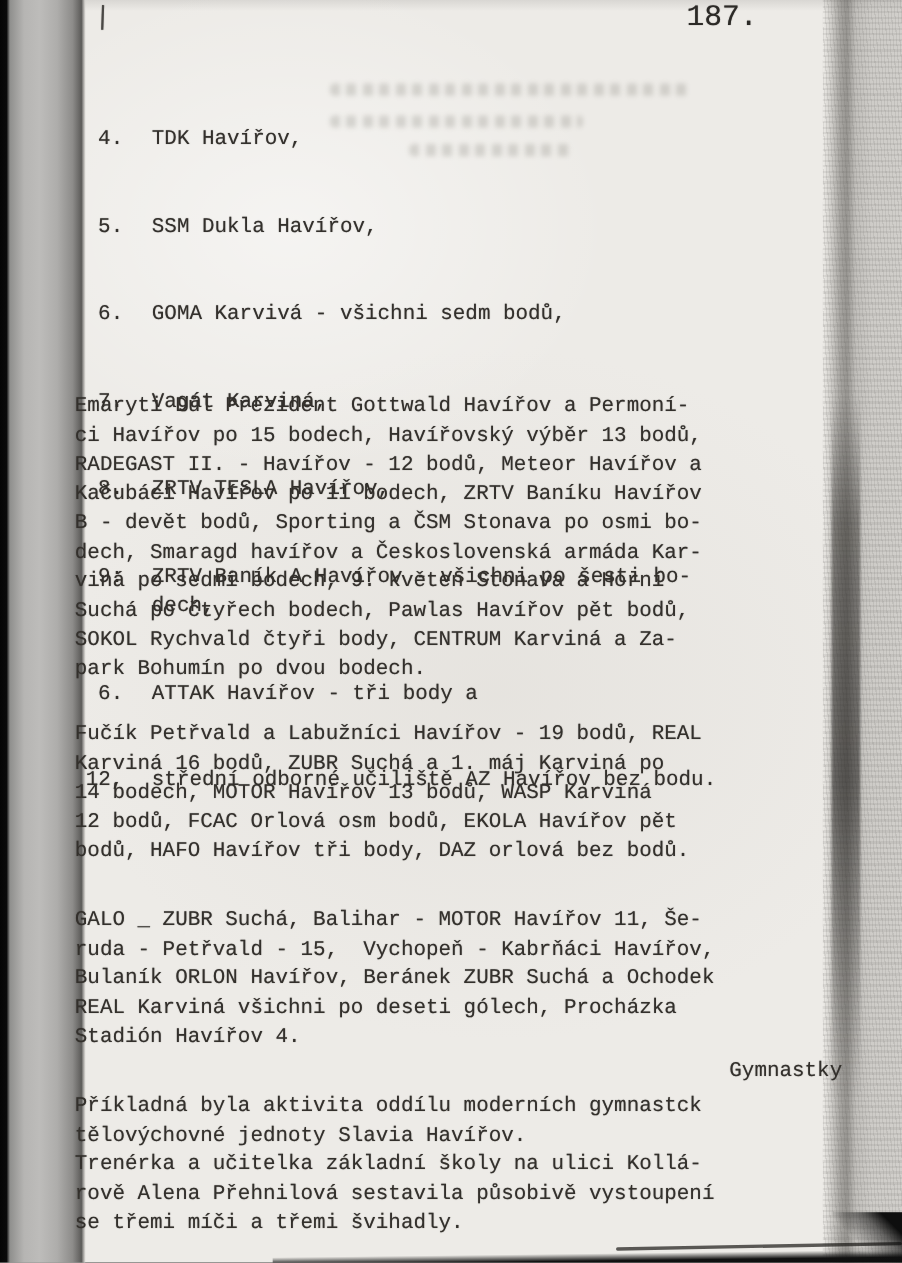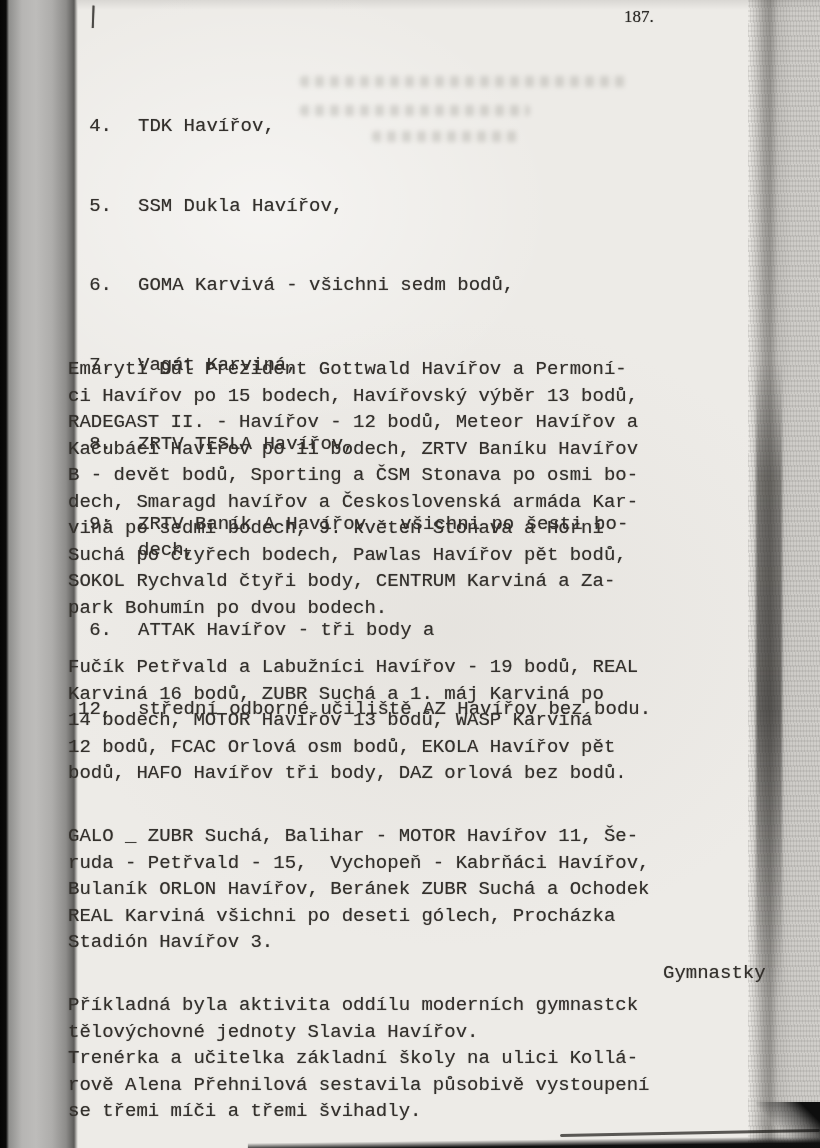--- a/index.html
+++ b/index.html
@@ -59,21 +59,21 @@
     background: repeating-linear-gradient(90deg, rgba(122,120,110,0.55) 0 9px, rgba(122,120,110,0) 9px 15px);
     filter: blur(2.4px); opacity: 0.45;
   }
   .g1 { left: 300px; top: 76px;  width: 330px; }
   .g2 { left: 300px; top: 105px; width: 230px; }
   .g3 { left: 372px; top: 131px; width: 150px; }
 
   
   .typed { font-size: 19px; line-height: 26.5px; white-space: pre; text-shadow: 0 0 1px rgba(51,48,44,0.55); }
   .corner-mark { position: absolute; left: 86px; top: 4px; font-size: 24px; color: #4a4845; transform: rotate(2deg); }
-  .page-number { position: absolute; left: 624px; top: 4px; font-size: 17px; line-height: 26px; color: #2c2a27; text-shadow: 0 0 1px rgba(44,42,39,0.6); font-family: Liberation Serif, serif; }
+  .page-number { position: absolute; left: 624px; top: 4px; font-size: 27px; line-height: 26px; color: #2c2a27; text-shadow: 0 0 1px rgba(44,42,39,0.6); font-family: Liberation Mono, monospace; }
 
   .list { position: absolute; left: 78px; top: 60px; margin: 0; padding: 0; list-style: none; }
   .list .row { display: flex; }
   .list .num { width: 34px; text-align: right; flex: 0 0 auto; }
   .list .txt { margin-left: 26px; }
 
   .heading {
     position: absolute; left: 68px; margin: 0; font-weight: normal;
     font-size: 19px; line-height: 24px; white-space: pre;
     border-bottom: 3px dashed rgba(48,45,41,0.8); padding-bottom: 3px;
@@ -134,21 +134,21 @@
   <div class="para typed p-treti">Fučík Petřvald a Labužníci Havířov - 19 bodů, REAL
 Karviná 16 bodů, ZUBR Suchá a 1. máj Karviná po
 14 bodech, MOTOR Havířov 13 bodů, WASP Karviná
 12 bodů, FCAC Orlová osm bodů, EKOLA Havířov pět
 bodů, HAFO Havířov tři body, DAZ orlová bez bodů.</div>
 
   <div class="para typed p-strelci">GALO _ ZUBR Suchá, Balihar - MOTOR Havířov 11, Še-
 ruda - Petřvald - 15,  Vychopeň - Kabrňáci Havířov,
 Bulaník ORLON Havířov, Beránek ZUBR Suchá a Ochodek
 REAL Karviná všichni po deseti gólech, Procházka
-Stadión Havířov 3.</div>
+Stadión Havířov 4.</div>
 
   <div class="margin-note typed">Gymnastky</div>
   <div class="para typed p-closing">Příkladná byla aktivita oddílu moderních gymnastck
 tělovýchovné jednoty Slavia Havířov.
 Trenérka a učitelka základní školy na ulici Kollá-
 rově Alena Přehnilová sestavila působivě vystoupení
 se třemi míči a třemi švihadly.</div>
 
 </div>
 

